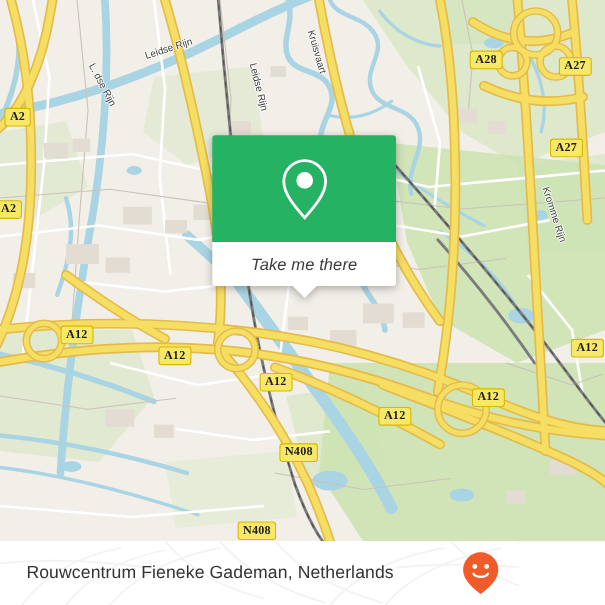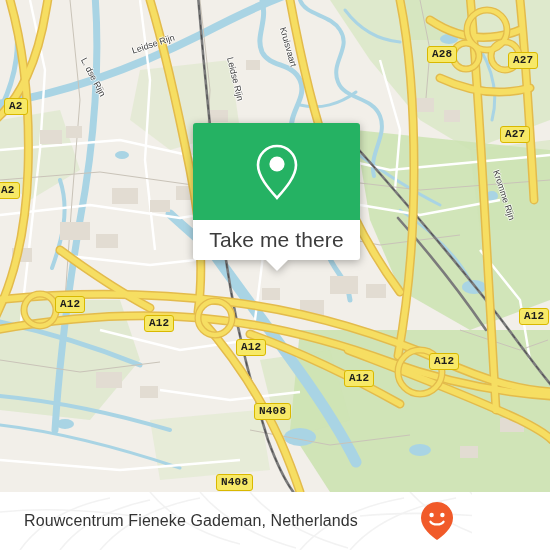--- a/index.html
+++ b/index.html
@@ -52,21 +52,21 @@
     pointer-events: none;
   }
 
   
   .shield {
     position: absolute;
     background: #f7e967;
     border: 1.4px solid #d9b800;
     border-radius: 3px;
     color: #1d1d1d;
-    font-family: Liberation Mono, monospace;
+    font-family: Liberation Serif, serif;
     font-size: 11px;
     font-weight: bold;
     line-height: 14px;
     height: 15px;
     padding: 0 4px 0 4px;
     text-align: center;
     box-sizing: content-box;
     letter-spacing: .2px;
   }
 
@@ -88,23 +88,24 @@
   }
   #popup-foot {
     height: 40px;
     background: #ffffff;
     border-radius: 0 0 3px 3px;
     display: flex;
     align-items: center;
     justify-content: center;
   }
   #popup-foot-label {
-    font-size: 21px;
+    font-size: 15px;
     color: #3c3c3c;
     letter-spacing: .1px;
+    font-style: italic;
   }
   #popup-tail {
     position: absolute;
     left: 50%;
     bottom: -11px;
     margin-left: -11px;
     width: 0; height: 0;
     border-left: 11px solid transparent;
     border-right: 11px solid transparent;
     border-top: 11px solid #ffffff;

